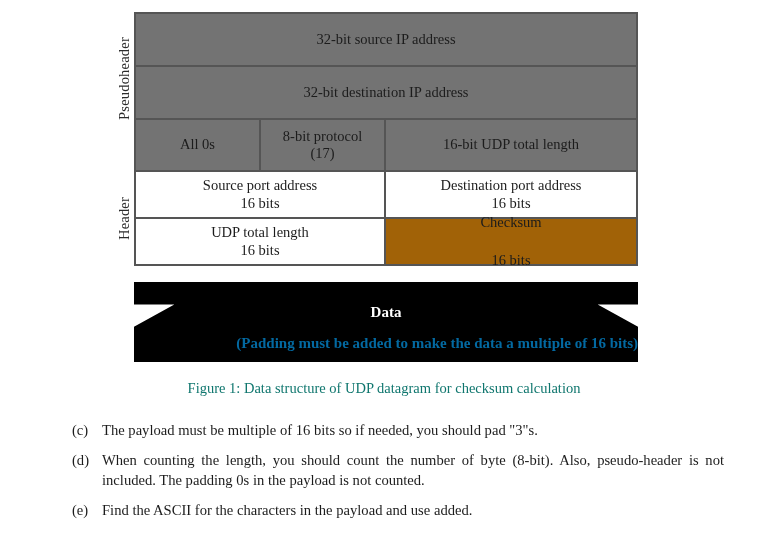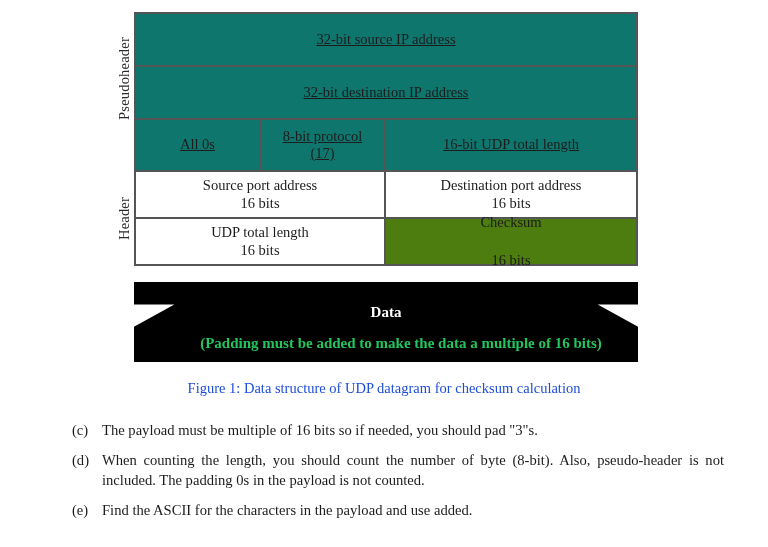--- a/index.html
+++ b/index.html
@@ -81,23 +81,23 @@
     color: #1c1c1c;
     padding: 7px 4px;
     display: flex;
     flex-direction: column;
     justify-content: center;
     align-items: center;
   }
   .pcell:last-child {
     border-right: none;
   }
-  .gray { background: #0f766e; text-decoration: underline; }
+  .gray { background: #737373; }
   .white { background: #ffffff; justify-content: center; }
-  .cyan { background: #4d7c0f; gap: 21px; }
+  .cyan { background: #a16207; gap: 21px; }
 
   .w100 { width: 100%; }
   .w50 { width: 50%; }
   .w25 { width: 25%; }
 
   .h-tall { height: 51px; }
   .h-mid  { height: 50px; }
   .h-row  { height: 45px; }
 
   .cell-line2 {
@@ -128,34 +128,34 @@
   }
   .banner-title {
     margin-top: 22px;
     text-align: center;
     color: #ffffff;
     font-weight: bold;
     font-size: 15px;
   }
   .banner-sub {
     margin-top: 14px;
-    text-align: center;
-    color: #22c55e;
+    text-align: right;
+    color: #0369a1;
     font-weight: bold;
     font-size: 15px;
     padding-left: 30px;
   }
 
   .caption {
     position: absolute;
     left: 0;
     width: 768px;
     text-align: center;
     font-size: 14.5px;
-    color: #1d4ed8;
+    color: #0f766e;
   }
 
   
   #notes-list {
     position: absolute;
     left: 72px;
     top: 420px;
     width: 652px;
   }
   .note-item {

